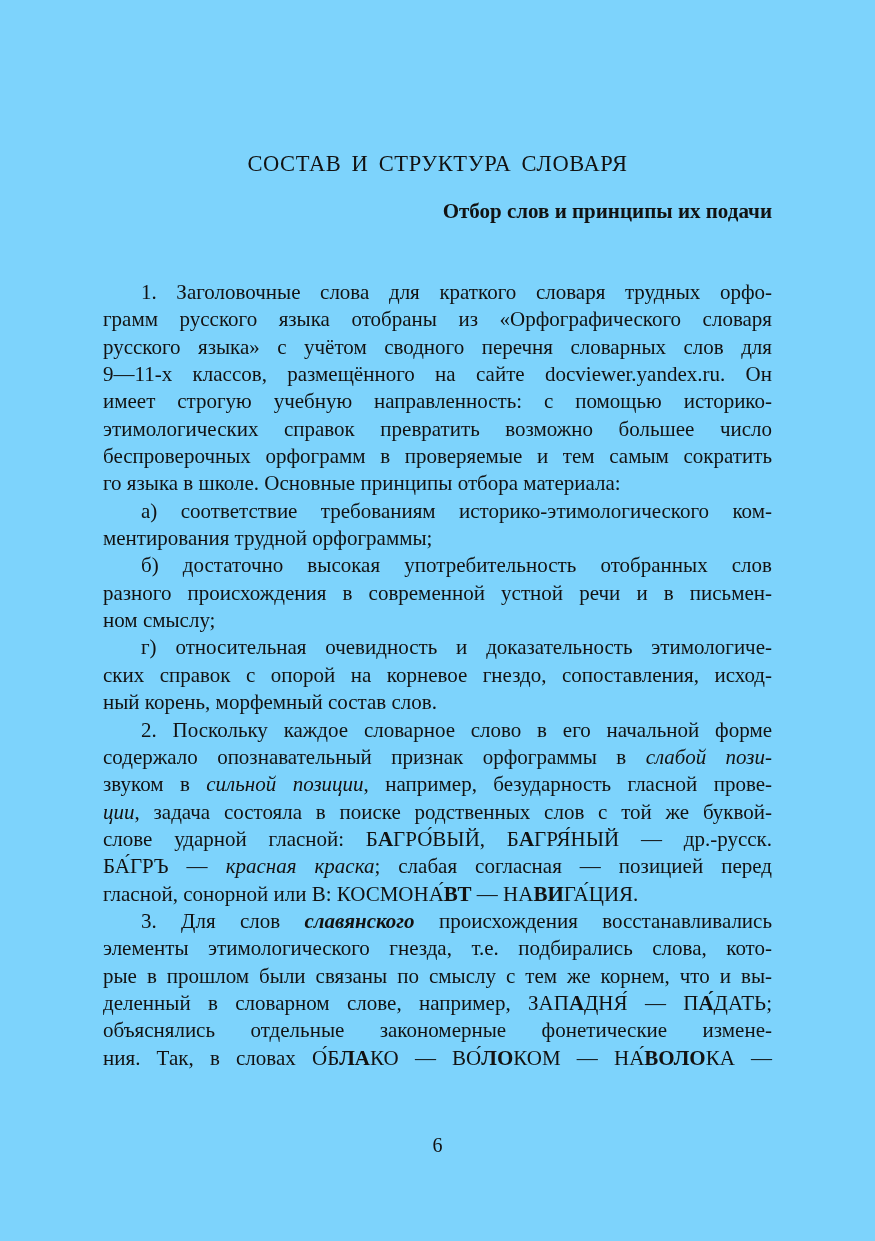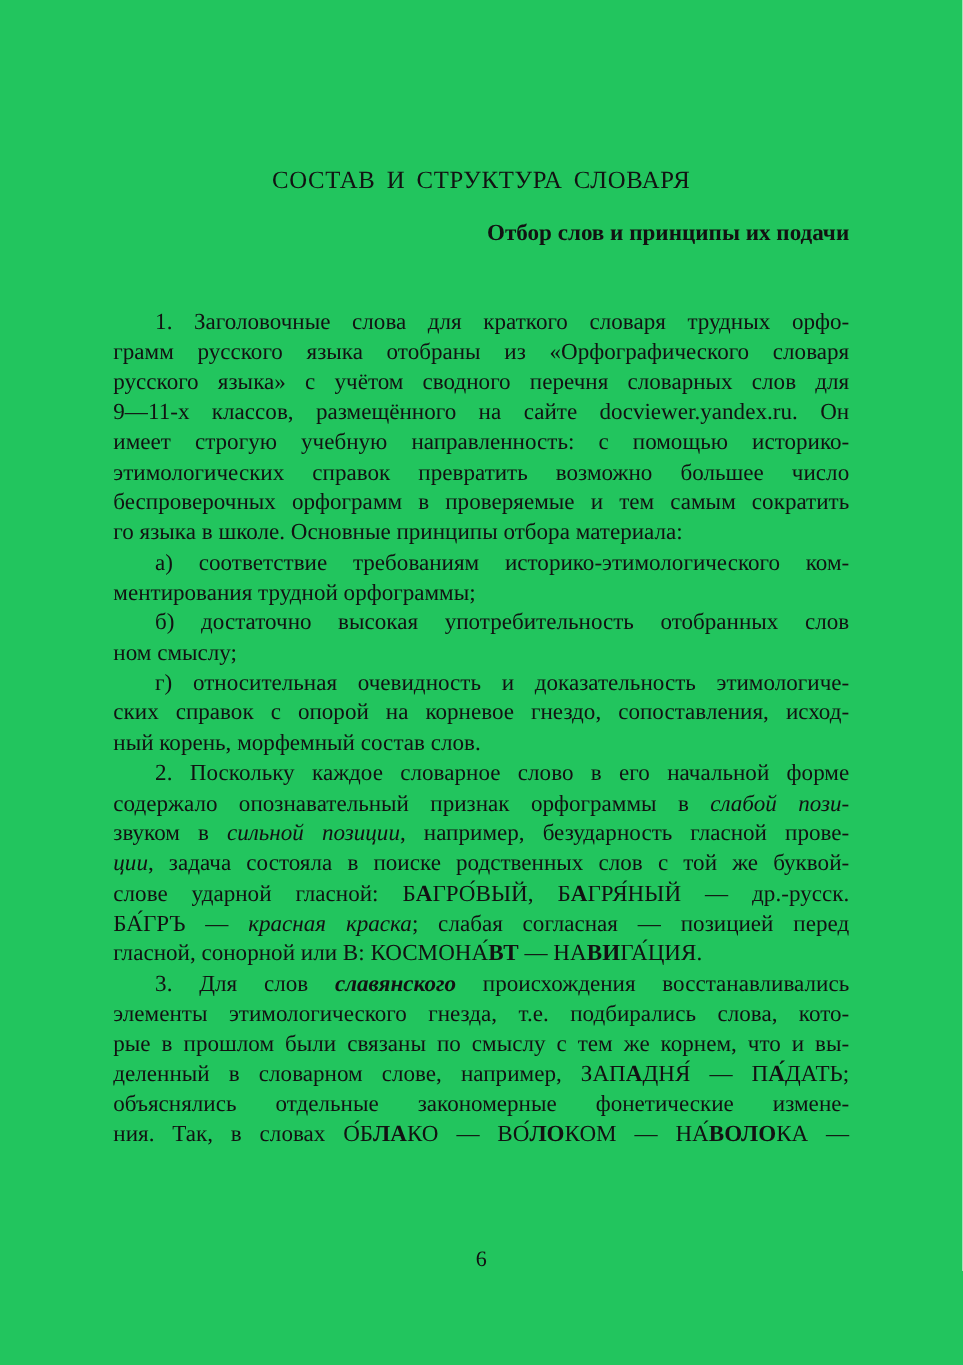--- a/index.html
+++ b/index.html
@@ -4,21 +4,21 @@
 <style>
   html, body {
     margin: 0;
     padding: 0;
     background: #ffffff;
   }
   .page {
     position: relative;
     width: 875px;
     height: 1241px;
-    background: #22c55e;
+    background: #7dd3fc;
     color: #121212;
     font-family: "Liberation Serif", "DejaVu Serif", serif;
     overflow: hidden;
   }
   .title {
     position: absolute;
     top: 151px;
     left: 103px;
     width: 669px;
     text-align: center;
@@ -81,20 +81,21 @@
         <div class="line just"><span>этимологических справок превратить возможно большее число</span></div>
         <div class="line just"><span>беспроверочных орфограмм в проверяемые и тем самым сократить</span></div>
         <div class="line"><span>го языка в школе. Основные принципы отбора материала:</span></div>
       </div>
       <div class="para">
         <div class="line just ind"><span>а) соответствие требованиям историко-этимологического ком-</span></div>
         <div class="line"><span>ментирования трудной орфограммы;</span></div>
       </div>
       <div class="para">
         <div class="line just ind"><span>б) достаточно высокая употребительность отобранных слов</span></div>
+        <div class="line just"><span>разного происхождения в современной устной речи и в письмен-</span></div>
         <div class="line"><span>ном смыслу;</span></div>
       </div>
       <div class="para">
         <div class="line just ind"><span>г) относительная очевидность и доказательность этимологиче-</span></div>
         <div class="line just"><span>ских справок с опорой на корневое гнездо, сопоставления, исход-</span></div>
         <div class="line"><span>ный корень, морфемный состав слов.</span></div>
       </div>
       <div class="para">
         <div class="line just ind"><span>2. Поскольку каждое словарное слово в его начальной форме</span></div>
         <div class="line just"><span>содержало опознавательный признак орфограммы в </span><span class="i">слабой пози-</span></div>

